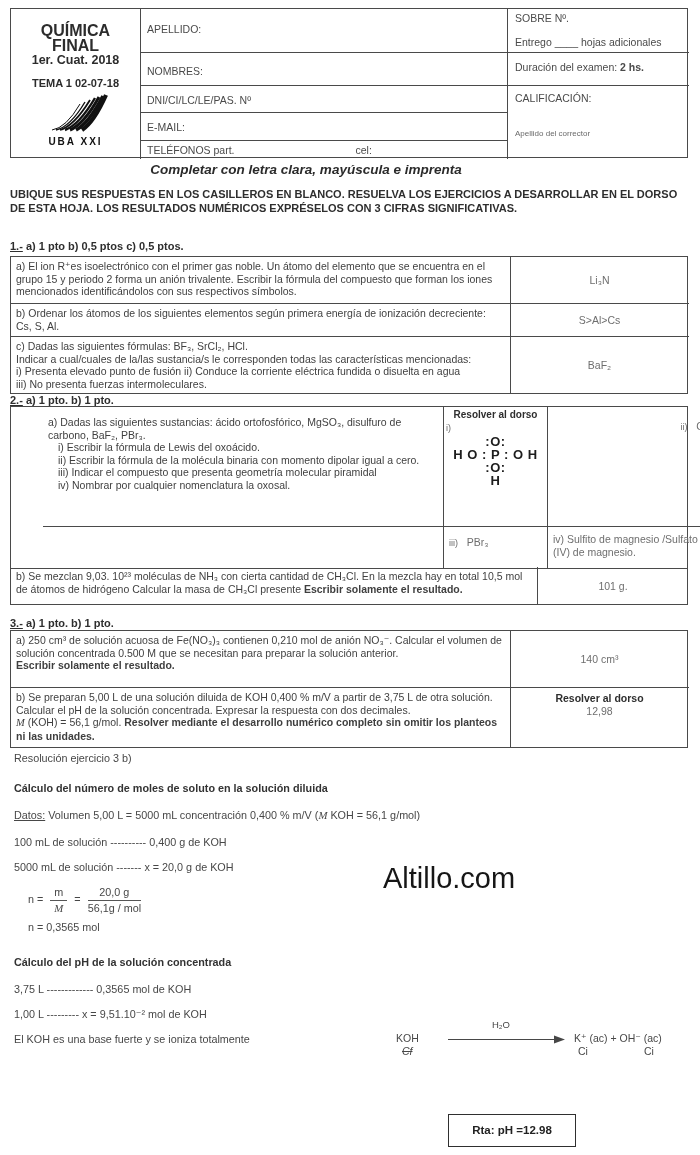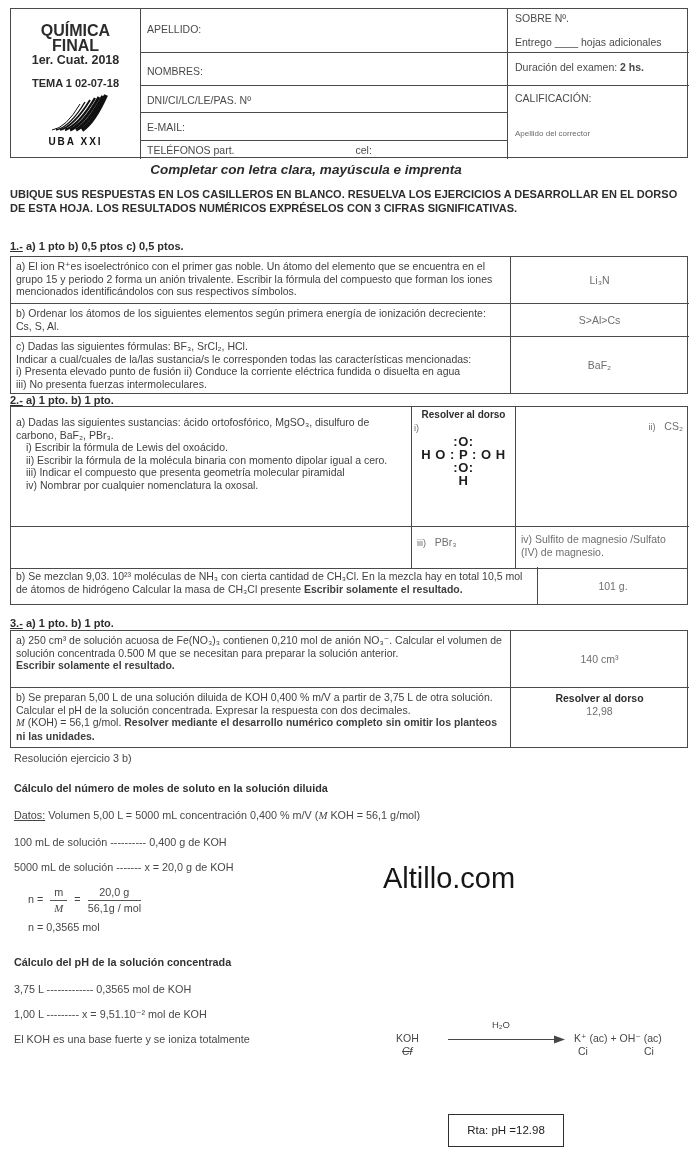--- a/index.html
+++ b/index.html
@@ -55,21 +55,21 @@
 
   
   .qtable{position:absolute;left:10px;width:678px;border:1px solid #4a4a4a;display:grid;}
   .qcell{border-right:1px solid #4a4a4a;border-bottom:1px solid #4a4a4a;
     padding:3px 6px 2px 5px;line-height:12.5px;}
   .qcell.last-col{border-right:none;}
   .qcell.last-row{border-bottom:none;}
   .acell{display:flex;align-items:center;justify-content:center;flex-direction:column;}
 
   .q1t{top:256px;grid-template-columns:500px 178px;grid-template-rows:47px 33px 56px;}
-  .q2t{top:406px;grid-template-columns:401px 104px 173px;grid-template-rows:120px 41px;}
+  .q2t{top:406px;grid-template-columns:401px 104px 173px;grid-template-rows:120px 41px;padding-left:32px;}
   .q2tb{top:567px;grid-template-columns:527px 151px;grid-template-rows:37px;border-top:none;}
   .q3t{top:630px;grid-template-columns:500px 178px;grid-template-rows:57px 59px;}
 
   .item-indent{padding-left:10px;}
   .resolver{font-weight:bold;text-align:center;font-size:10px;color:#2e2e2e;}
   .roman{font-size:9px;color:#6a6a6a;}
   .lewis{text-align:center;font-weight:bold;color:#1d1d1d;line-height:13px;margin-top:1px;}
   .lewis .big{font-size:13px;letter-spacing:0.5px;}
   .ansline{margin-top:2px;}
 
@@ -95,23 +95,23 @@
   .ionize-wrap{position:relative;margin-bottom:16px;}
   .rx{position:absolute;left:382px;top:-15px;width:290px;font-size:10.5px;color:#474747;}
   .rx-h2o{position:absolute;left:96px;top:0;font-size:9.5px;}
   .rx-koh{position:absolute;left:0;top:14px;}
   .rx-cf{position:absolute;left:6px;top:27px;font-style:italic;}
   .rx-arrowline{position:absolute;left:52px;top:16px;}
   .rx-prod{position:absolute;left:178px;top:14px;white-space:nowrap;}
   .rx-ci1{position:absolute;left:182px;top:27px;}
   .rx-ci2{position:absolute;left:248px;top:27px;}
 
-  .rta-box{position:absolute;left:448px;top:1114px;width:116px;height:33px;
+  .rta-box{position:absolute;left:448px;top:1114px;width:128px;height:33px;
     border:1.5px solid #2f2f2f;display:flex;align-items:center;justify-content:center;
-    font-size:11.5px;font-weight:normal;color:#222;}
+    font-size:11.5px;font-weight:bold;color:#222;}
 </style>
 </head>
 <body>
 
 <div class="page">
 
   <div class="hdr">
     <div class="hdr-col1">
       <div class="hdr-course">QUÍMICA</div>
       <div class="hdr-course">FINAL</div>

